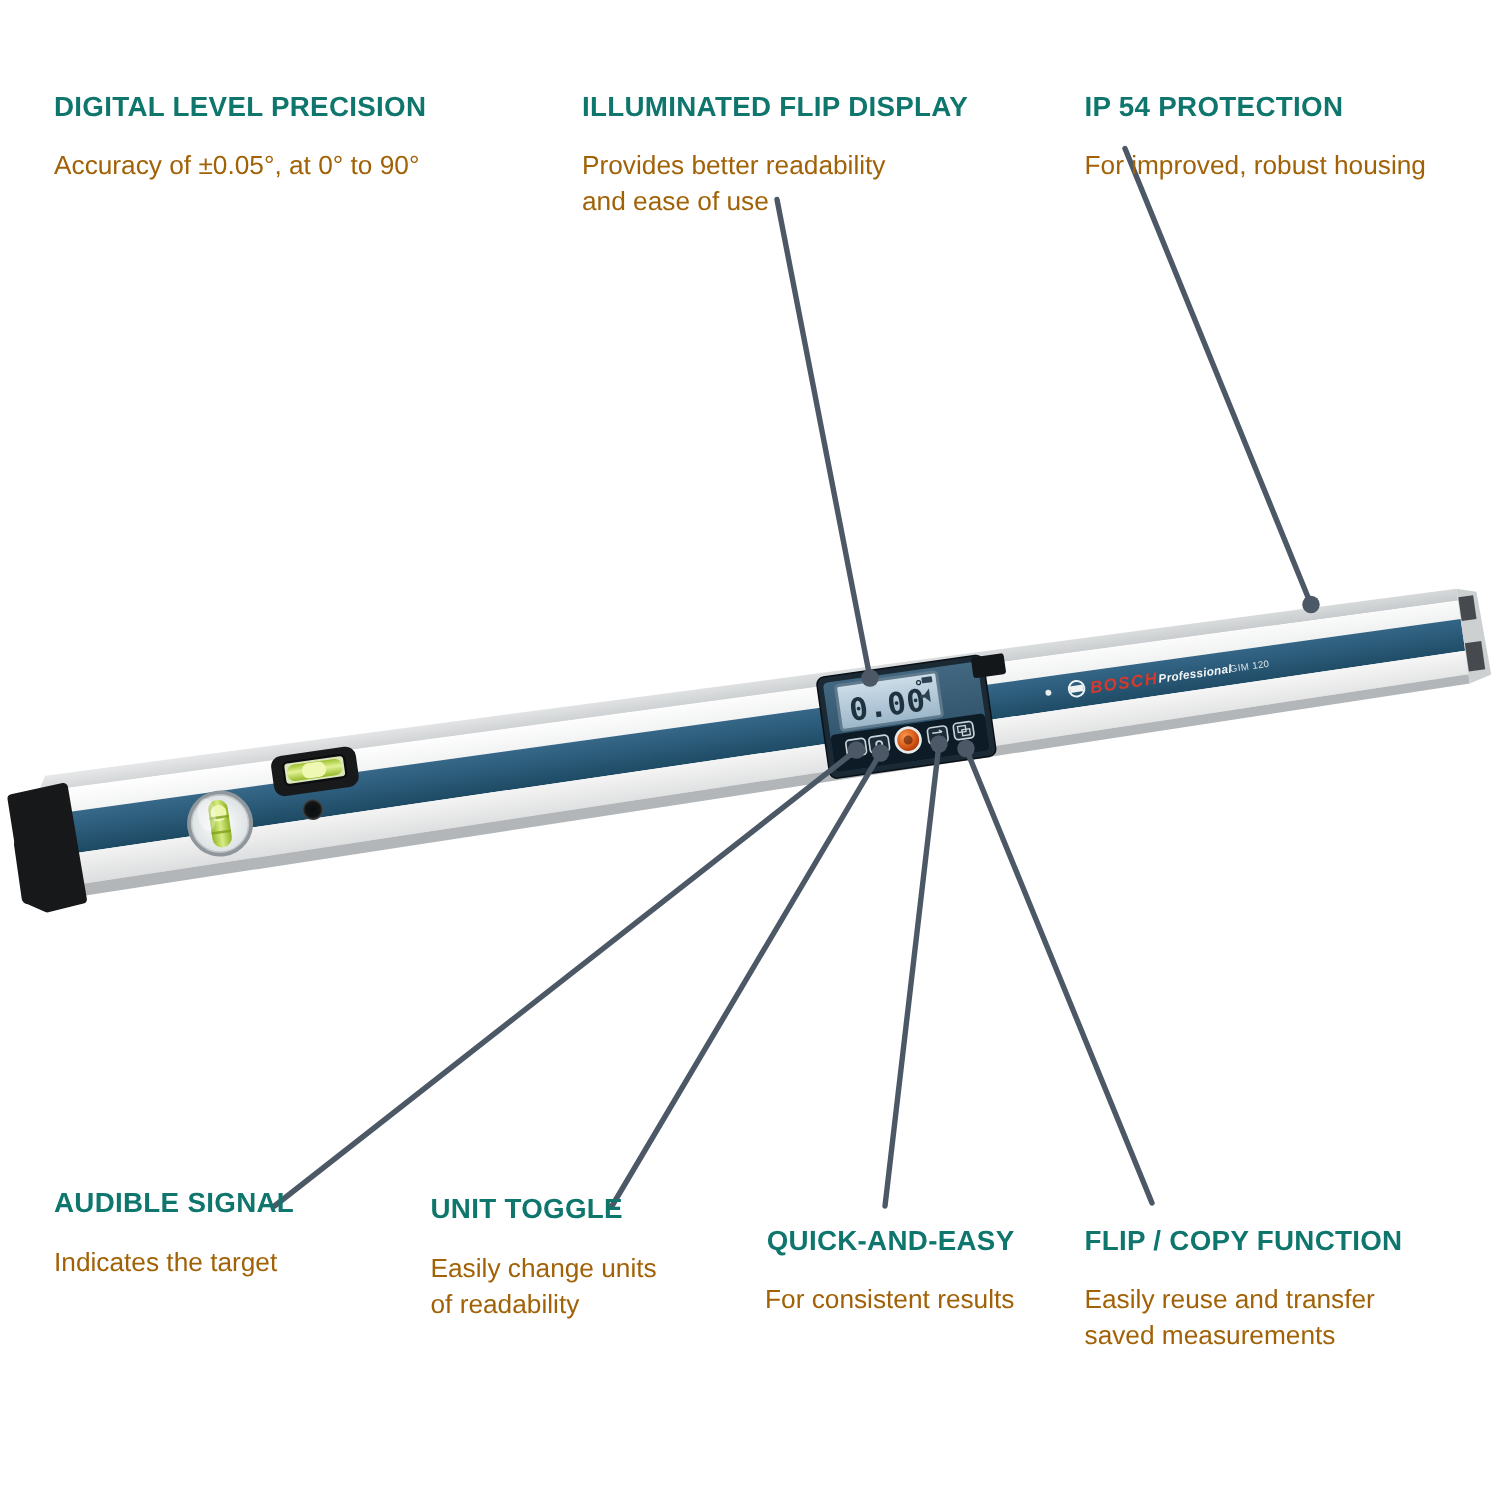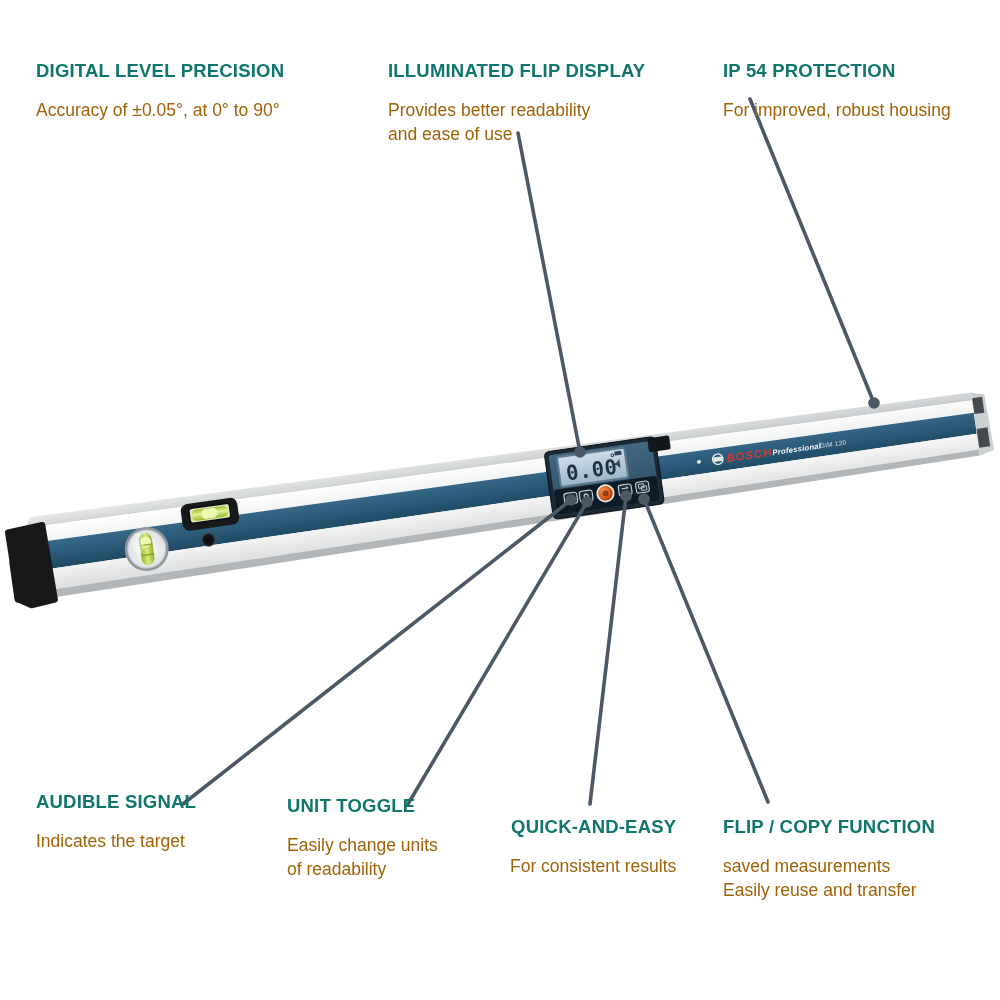--- a/index.html
+++ b/index.html
@@ -210,18 +210,18 @@
   <div class="callout" style="left:510px;top:815px;text-align:right;">
     <div class="c-title">
       <div>QUICK-AND-EASY</div>
     </div>
     <div class="c-body">For consistent results</div>
   </div>
 
   <div class="callout" style="left:723px;top:815px;">
     <div class="c-title">FLIP / COPY FUNCTION</div>
     <div class="c-body">
+      <div>Easily reuse and transfer</div>
       <div>saved measurements</div>
-      <div>Easily reuse and transfer</div>
     </div>
   </div>
 
 </div>
 
 </body></html>

